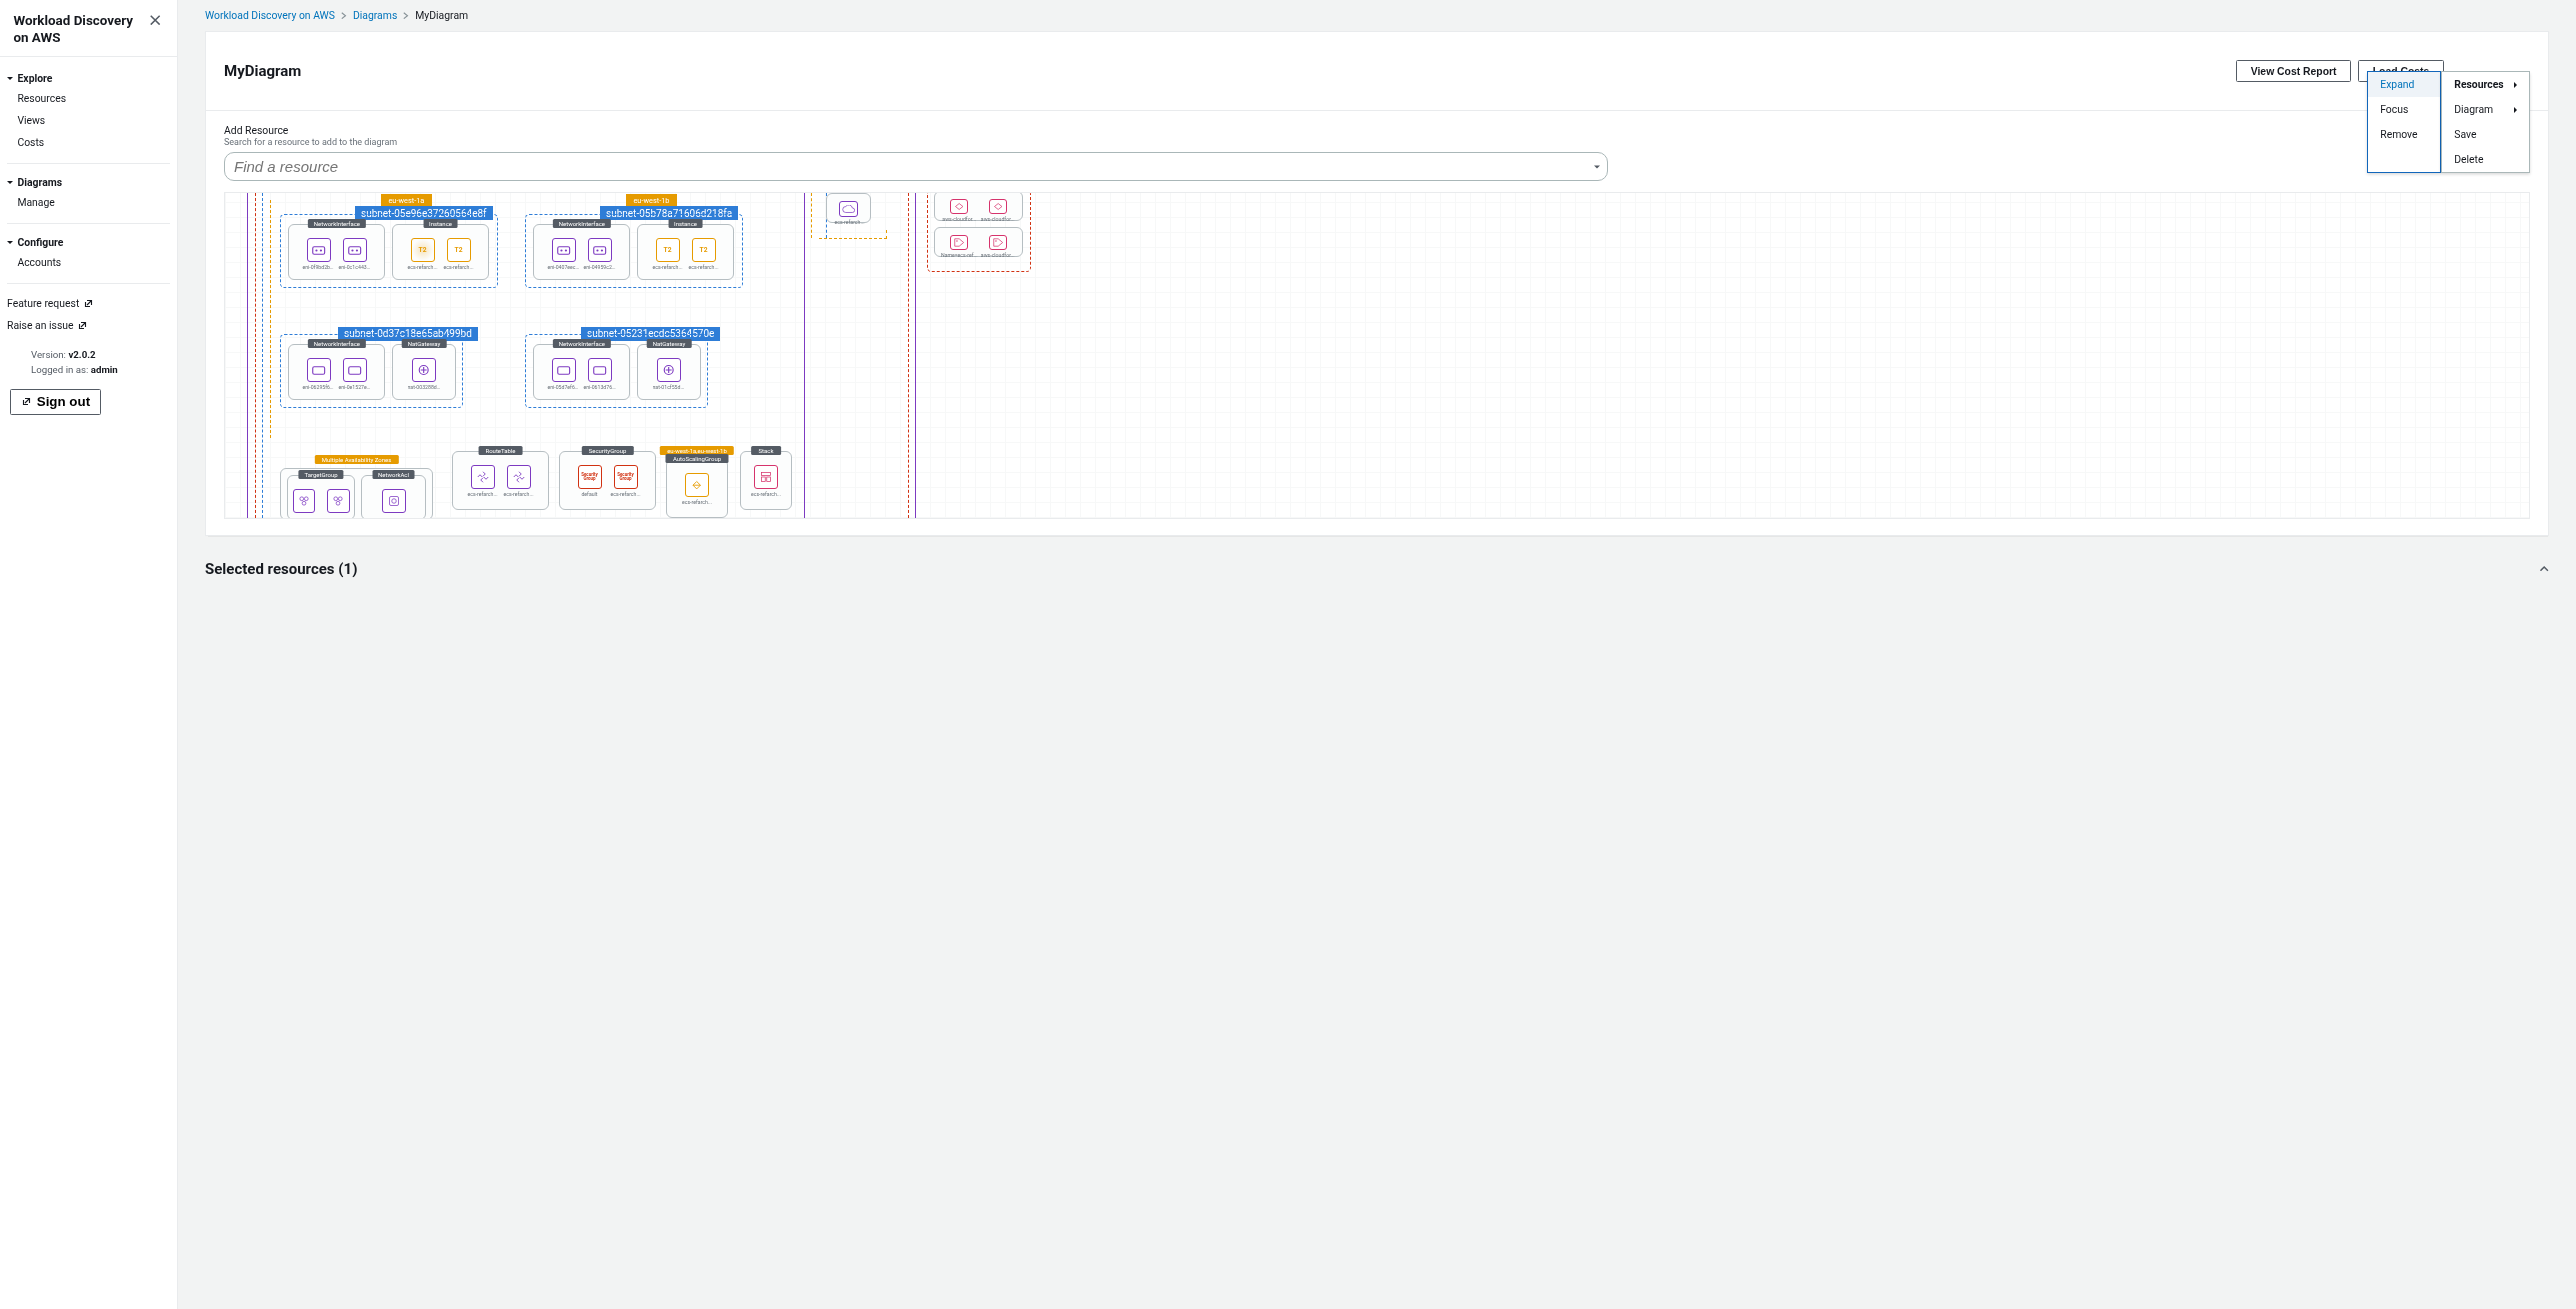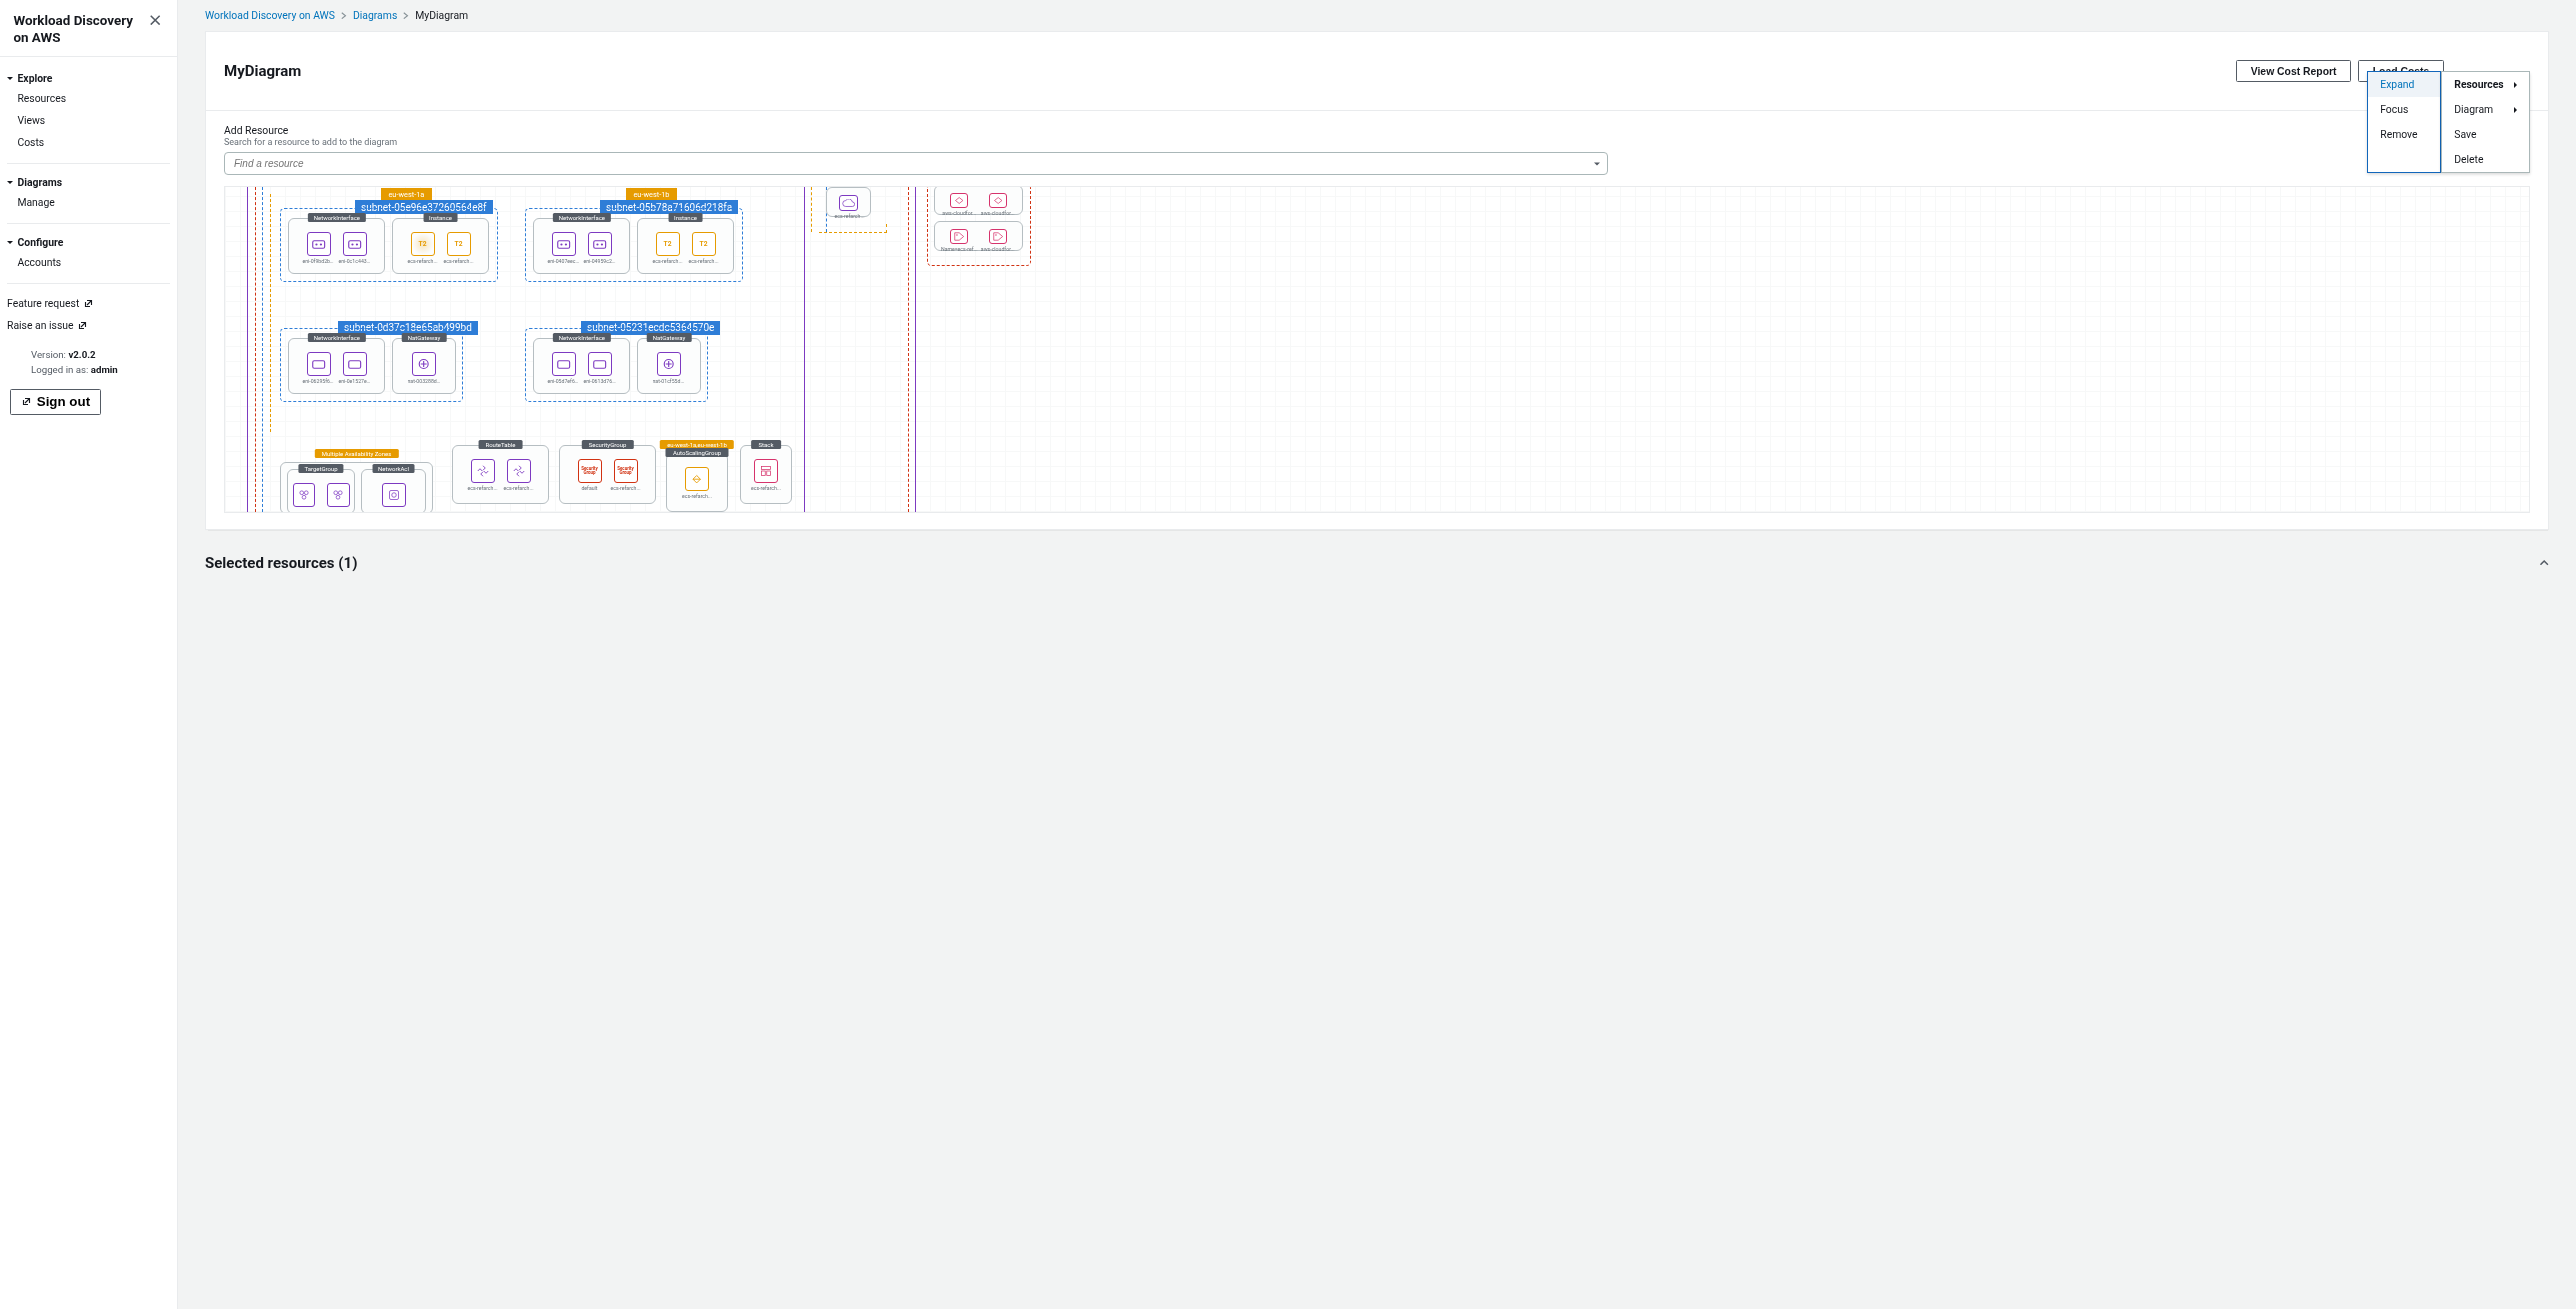--- a/index.html
+++ b/index.html
@@ -32,21 +32,21 @@
 .panel-title { font-size: 15px; font-weight: 700; }
 .btn-row { display: flex; gap: 7.4px; align-items: center; }
 .btn { padding: 4.5px 13.4px; border-radius: 1.5px; font-weight: 700; cursor: pointer; font-size: 10.4px; text-align: center; }
 .btn-secondary { background: #fff; border: 0.7px solid #545b64; color: #16191f; }
 .btn-primary { background: #1166bb; border: 0.7px solid #1166bb; color: #fff; display: inline-flex; align-items: center; gap: 6px; margin-top: 32px; }
 .tri-up { width: 0; height: 0; border-left: 3.7px solid transparent; border-right: 3.7px solid transparent; border-bottom: 4.5px solid #fff; }
 .panel-body { padding: 13.4px 18px 16.3px 18px; }
 .field-label { font-weight: 400; font-size: 10.4px; }
 .field-help { font-size: 9px; color: #687078; margin-bottom: 4.5px; }
 .search-wrap { position: relative; width: 60%; }
-.search-input { width: 100%; padding: 5.2px 24px 5.2px 9px; border: 0.7px solid #aab7b8; border-radius: 4px; font-size: 10px; font-style: italic; color: #687078; }
+.search-input { width: 100%; padding: 5.2px 24px 5.2px 9px; border: 0.7px solid #aab7b8; border-radius: 10px; font-size: 15px; font-style: italic; color: #687078; }
 .search-caret { position: absolute; right: 7.4px; top: 50%; transform: translateY(-50%); width: 0; height: 0; border-left: 3.7px solid transparent; border-right: 3.7px solid transparent; border-top: 3.7px solid #545b64; }
 .diagram-area { margin-top: 10.4px; border: 0.7px solid #e9ebed; height: 327px; background: repeating-linear-gradient(0deg, #f7f8f8, #f7f8f8 0.7px, transparent 0.7px, transparent 15px), repeating-linear-gradient(90deg, #f7f8f8, #f7f8f8 0.7px, transparent 0.7px, transparent 15px), #fff; position: relative; overflow: hidden; }
 .diagram-content { position: absolute; inset: 0; }
 .vborder { position: absolute; top: 0; bottom: 0; }
 .vb-purple { border-left: 1.5px solid #7d3ac1; }
 .vb-red-dash { border-left: 1.5px dashed #d13212; }
 .vb-blue-dash { border-left: 1.5px dashed #2e7dd7; }
 .vb-orange-dash { border-left: 1.5px dashed #e69b00; }
 .az-label { position: absolute; background: #e69b00; color: #fff; font-size: 7.4px; padding: 1.5px 7.4px; }
 .subnet-label { position: absolute; background: #2e7dd7; color: #fff; font-size: 10px; padding: 1.5px 6px; }

